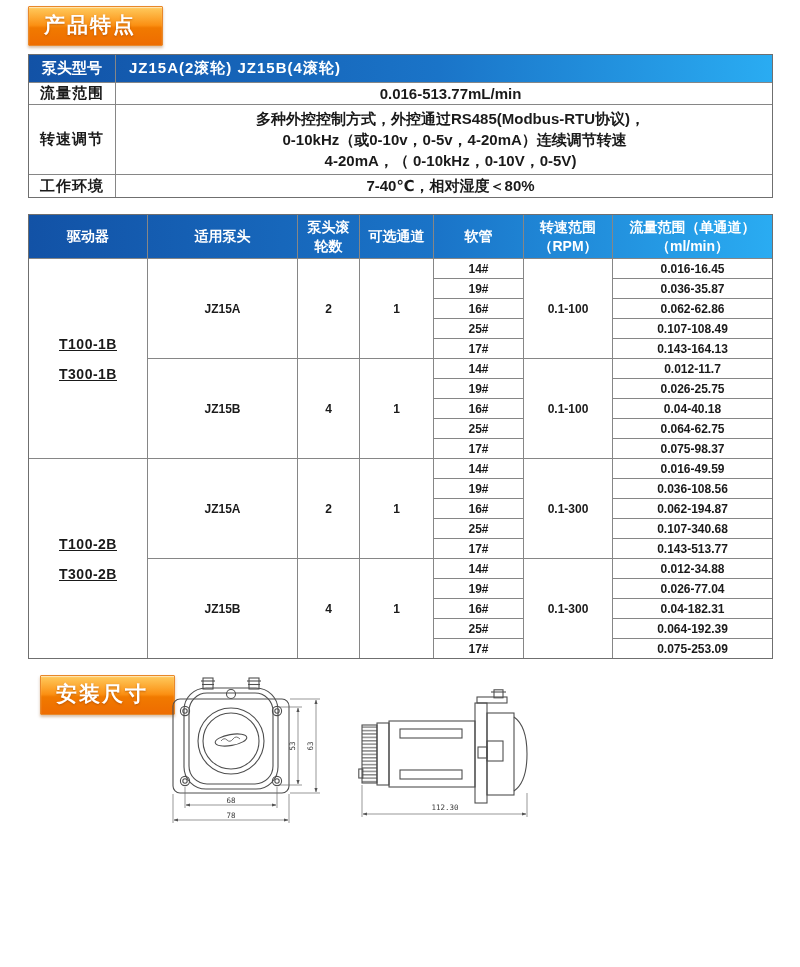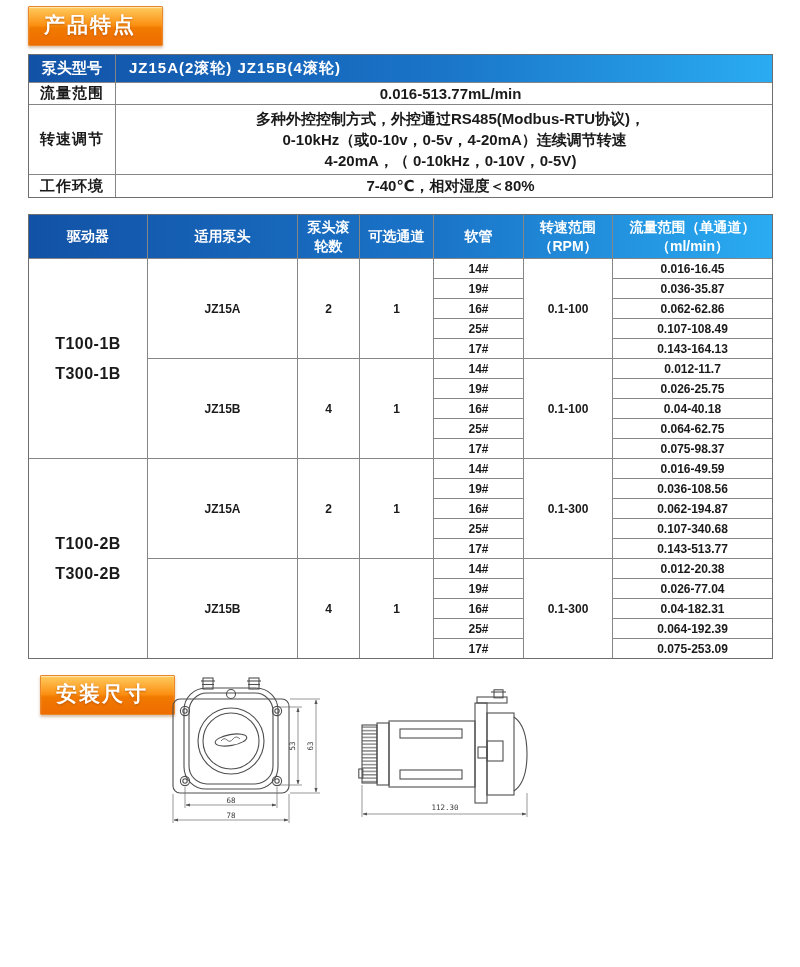--- a/index.html
+++ b/index.html
@@ -37,21 +37,21 @@
   .feat tr.h-weight td { height:26px; }
 
   
   .sel { margin-top:16px; }
   .sel thead tr { background:linear-gradient(90deg,#1252a6 0%,#1a74c8 55%,#2aacf2 100%); }
   .sel th {
     color:#ffffff; font-size:14px; height:44px; text-align:center;
     white-space:pre-line; line-height:19px; background:transparent;
   }
   .sel td { font-size:12px; height:20px; text-align:center; }
-  .sel td.drv { white-space:pre-line; line-height:30px; font-size:16px; letter-spacing:.5px; }
+  .sel td.drv { white-space:pre-line; line-height:30px; font-size:14px; letter-spacing:.5px;text-decoration:underline; }
 
   
   .install { position:relative; height:186px; margin-top:10px; }
   .install .badge { position:absolute; left:40px; top:6px; margin:0; }
   .drawing { position:absolute; }
   .fv { left:170px; top:8px; }
   .sv { left:358px; top:20px; }
   svg text { font-family:"DejaVu Sans Mono","Liberation Mono",monospace; font-size:7.5px; fill:#3c3c3c; font-weight:normal; }
 </style>
 </head>
@@ -194,21 +194,21 @@
           <td>17#</td>
           <td>0.143-513.77</td>
         </tr>
 
       <tr>
         <td rowspan="5">JZ15B</td>
         <td rowspan="5">4</td>
         <td rowspan="5">1</td>
         <td>14#</td>
         <td rowspan="5">0.1-300</td>
-        <td>0.012-20.38</td>
+        <td>0.012-34.88</td>
       </tr>
       <tr>
           <td>19#</td>
           <td>0.026-77.04</td>
         </tr>
       <tr>
           <td>16#</td>
           <td>0.04-182.31</td>
         </tr>
       <tr>

